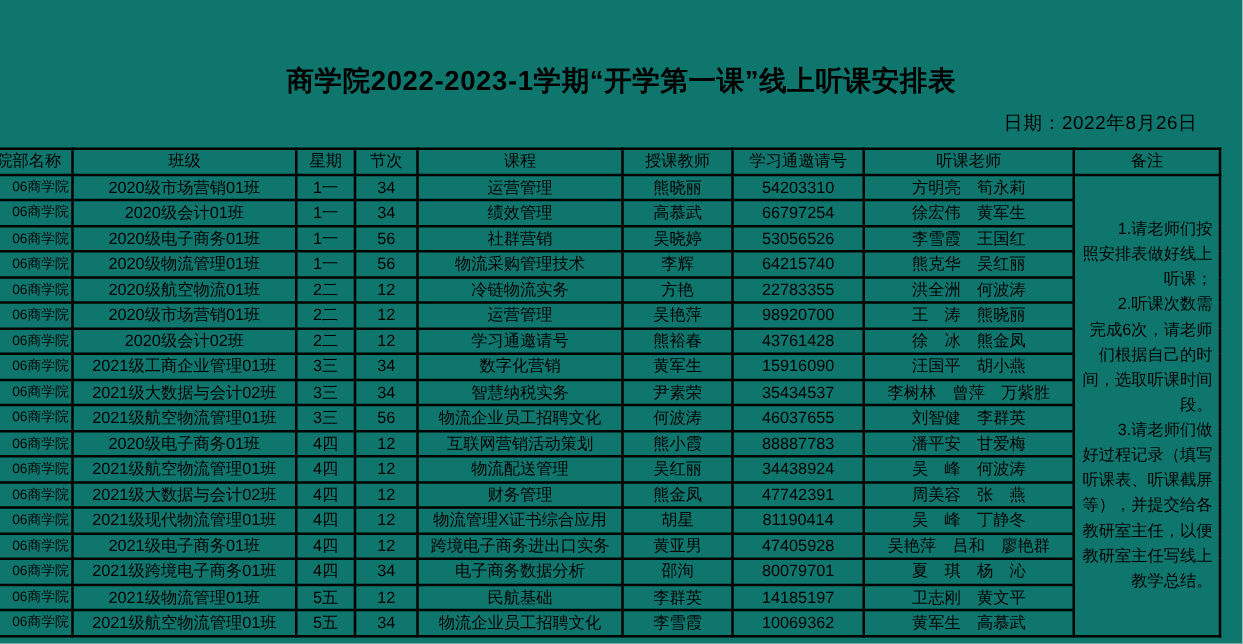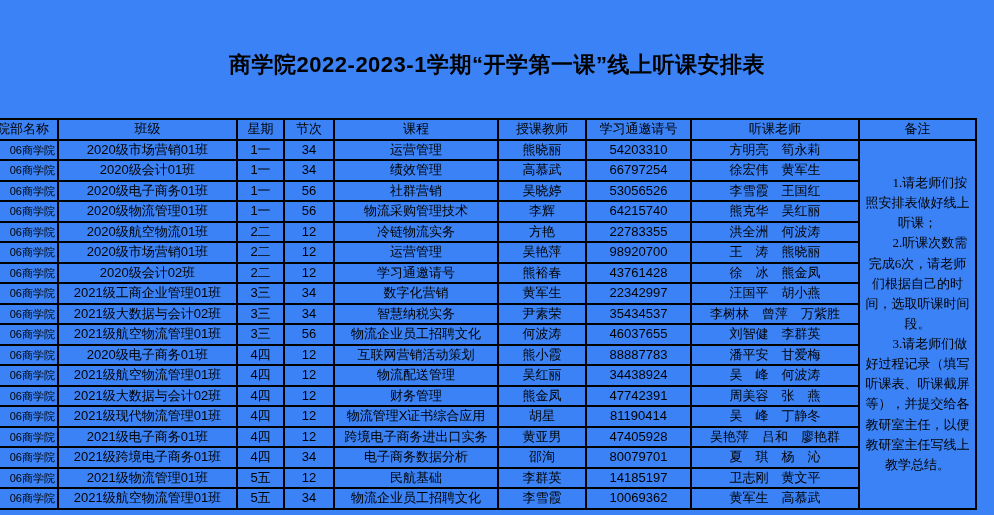--- a/index.html
+++ b/index.html
@@ -1,17 +1,17 @@
 <!DOCTYPE html>
 <html><head>
 <meta charset="utf-8">
 <style>
   html,body{margin:0;padding:0;background:#fff;}
   .page{
-    position:relative;width:994px;height:515px;background:#3b82f6;overflow:hidden;
+    position:relative;width:994px;height:515px;background:#0f766e;overflow:hidden;
     font-family:"Liberation Sans","DejaVu Sans",sans-serif;color:#000;
   }
   .title{
     position:absolute;top:50px;left:0;width:100%;margin:0;
     text-align:center;font-size:22px;font-weight:bold;letter-spacing:.5px;
   }
   .date{
     position:absolute;top:89px;right:36px;font-size:15px;letter-spacing:.5px;
   }
   table.sched{
@@ -20,30 +20,31 @@
   }
   .sched th,.sched td{
     border:2px solid #000;
     text-align:center;vertical-align:middle;
     font-size:13px;font-weight:normal;
     height:20.5px;padding:0 2px;box-sizing:border-box;
     line-height:1.1;overflow:hidden;white-space:nowrap;
   }
   .sched td.dept{font-size:11px;text-align:right;padding-right:2px;}
   .sched td.remark{
-    white-space:normal;text-align:center;vertical-align:middle;
-    padding:2px 5px;overflow:hidden;font-family:Liberation Serif, serif;
+    white-space:normal;text-align:right;vertical-align:middle;
+    padding:2px 5px;overflow:hidden;
   }
   .sched td.remark p{margin:0;text-indent:1.9em;font-size:13px;line-height:1.55;}
 </style>
 </head>
 <body>
 
 <div class="page">
   <h1 class="title">商学院2022-2023-1学期“开学第一课”线上听课安排表</h1>
+  <div class="date">日期：2022年8月26日</div>
   <table class="sched">
     <colgroup>
       <col style="width:70px">
         <col style="width:179px">
         <col style="width:47px">
       <col style="width:50px">
         <col style="width:164px">
         <col style="width:88px">
       <col style="width:105px">
         <col style="width:168px">
@@ -138,21 +139,21 @@
           <td>43761428</td>
           <td>徐　冰　熊金凤</td>
         </tr>
         <tr>
           <td class="dept">06商学院</td>
           <td>2021级工商企业管理01班</td>
           <td>3三</td>
           <td>34</td>
           <td>数字化营销</td>
           <td>黄军生</td>
-          <td>22342997</td>
+          <td>15916090</td>
           <td>汪国平　胡小燕</td>
         </tr>
         <tr>
           <td class="dept">06商学院</td>
           <td>2021级大数据与会计02班</td>
           <td>3三</td>
           <td>34</td>
           <td>智慧纳税实务</td>
           <td>尹素荣</td>
           <td>35434537</td>

